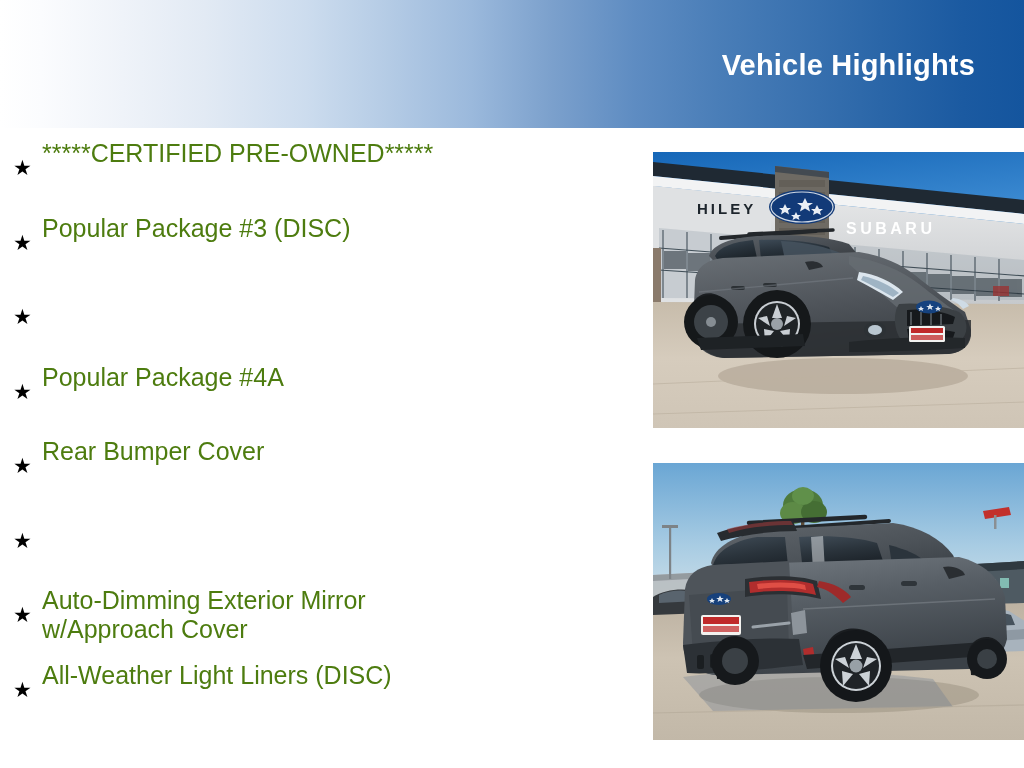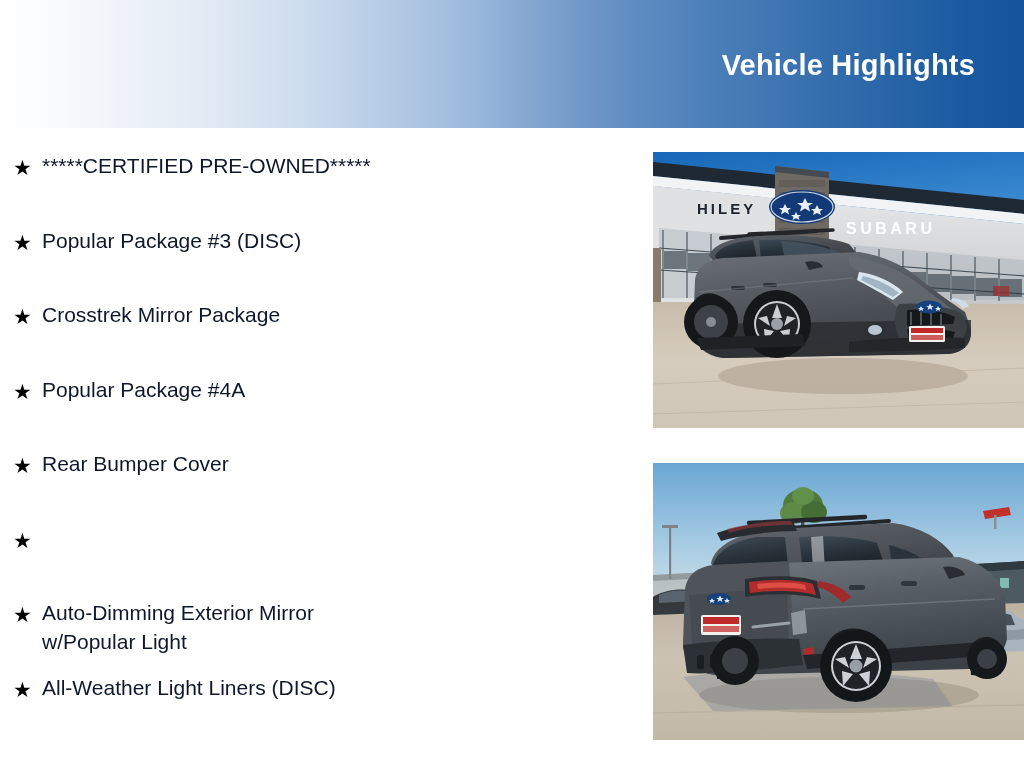--- a/index.html
+++ b/index.html
@@ -72,24 +72,24 @@
   .bullet-star {
     position: absolute;
     left: 13px;
     top: 29px;
     font-size: 21px;
     line-height: 21px;
     color: #000000;
   }
   .highlight-text {
     display: block;
-    padding-top: 23px;
-    font-size: 21px;
+    padding-top: 11px;
+    font-size: 25px;
     line-height: 29px;
-    color: #0f172a;
+    color: #4d7c0f;
     white-space: pre-line;
   }
 
   
   .vehicle-photo {
     position: absolute;
     overflow: hidden;
     background: #ffffff;
     padding-left: 32px;
   }
@@ -122,37 +122,36 @@
   <li class="highlight-item">
     <span class="bullet-star">★</span>
     <span class="highlight-text">*****CERTIFIED PRE-OWNED*****</span>
   </li>
   <li class="highlight-item">
     <span class="bullet-star">★</span>
     <span class="highlight-text">Popular Package #3 (DISC)</span>
   </li>
   <li class="highlight-item">
     <span class="bullet-star">★</span>
-    <span class="highlight-text">Crosstrek Mirror Package</span>
   </li>
   <li class="highlight-item">
     <span class="bullet-star">★</span>
     <span class="highlight-text">Popular Package #4A</span>
   </li>
   <li class="highlight-item">
     <span class="bullet-star">★</span>
     <span class="highlight-text">Rear Bumper Cover</span>
   </li>
   <li class="highlight-item">
     <span class="bullet-star">★</span>
   </li>
   <li class="highlight-item two-line">
     <span class="bullet-star">★</span>
     <span class="highlight-text">Auto-Dimming Exterior Mirror
-w/Popular Light</span>
+w/Approach Cover</span>
   </li>
   <li class="highlight-item">
     <span class="bullet-star">★</span>
     <span class="highlight-text">All-Weather Light Liners (DISC)</span>
   </li>
 </ul>
 
 <div class="vehicle-photo" id="vehicle-photo-front">
   <svg viewBox="0 0 372 276" preserveAspectRatio="xMidYMid slice">
     <defs>

